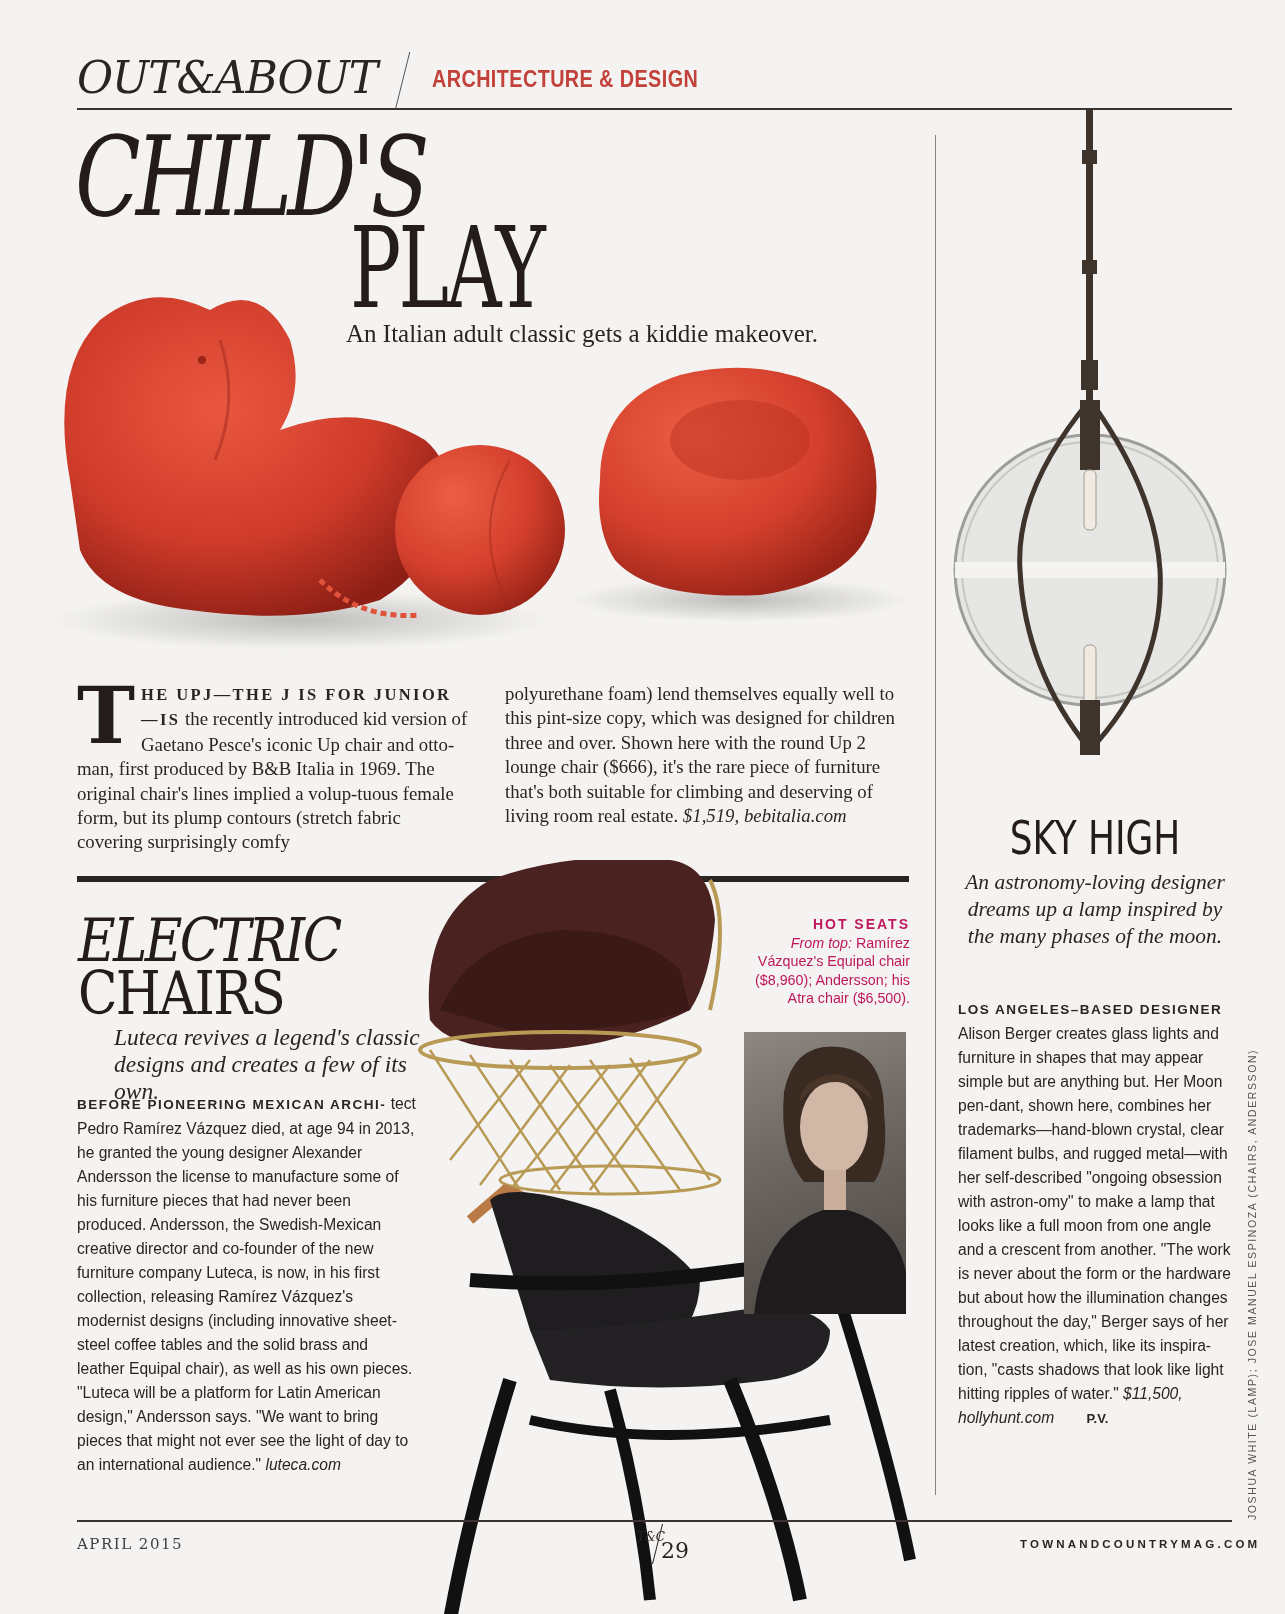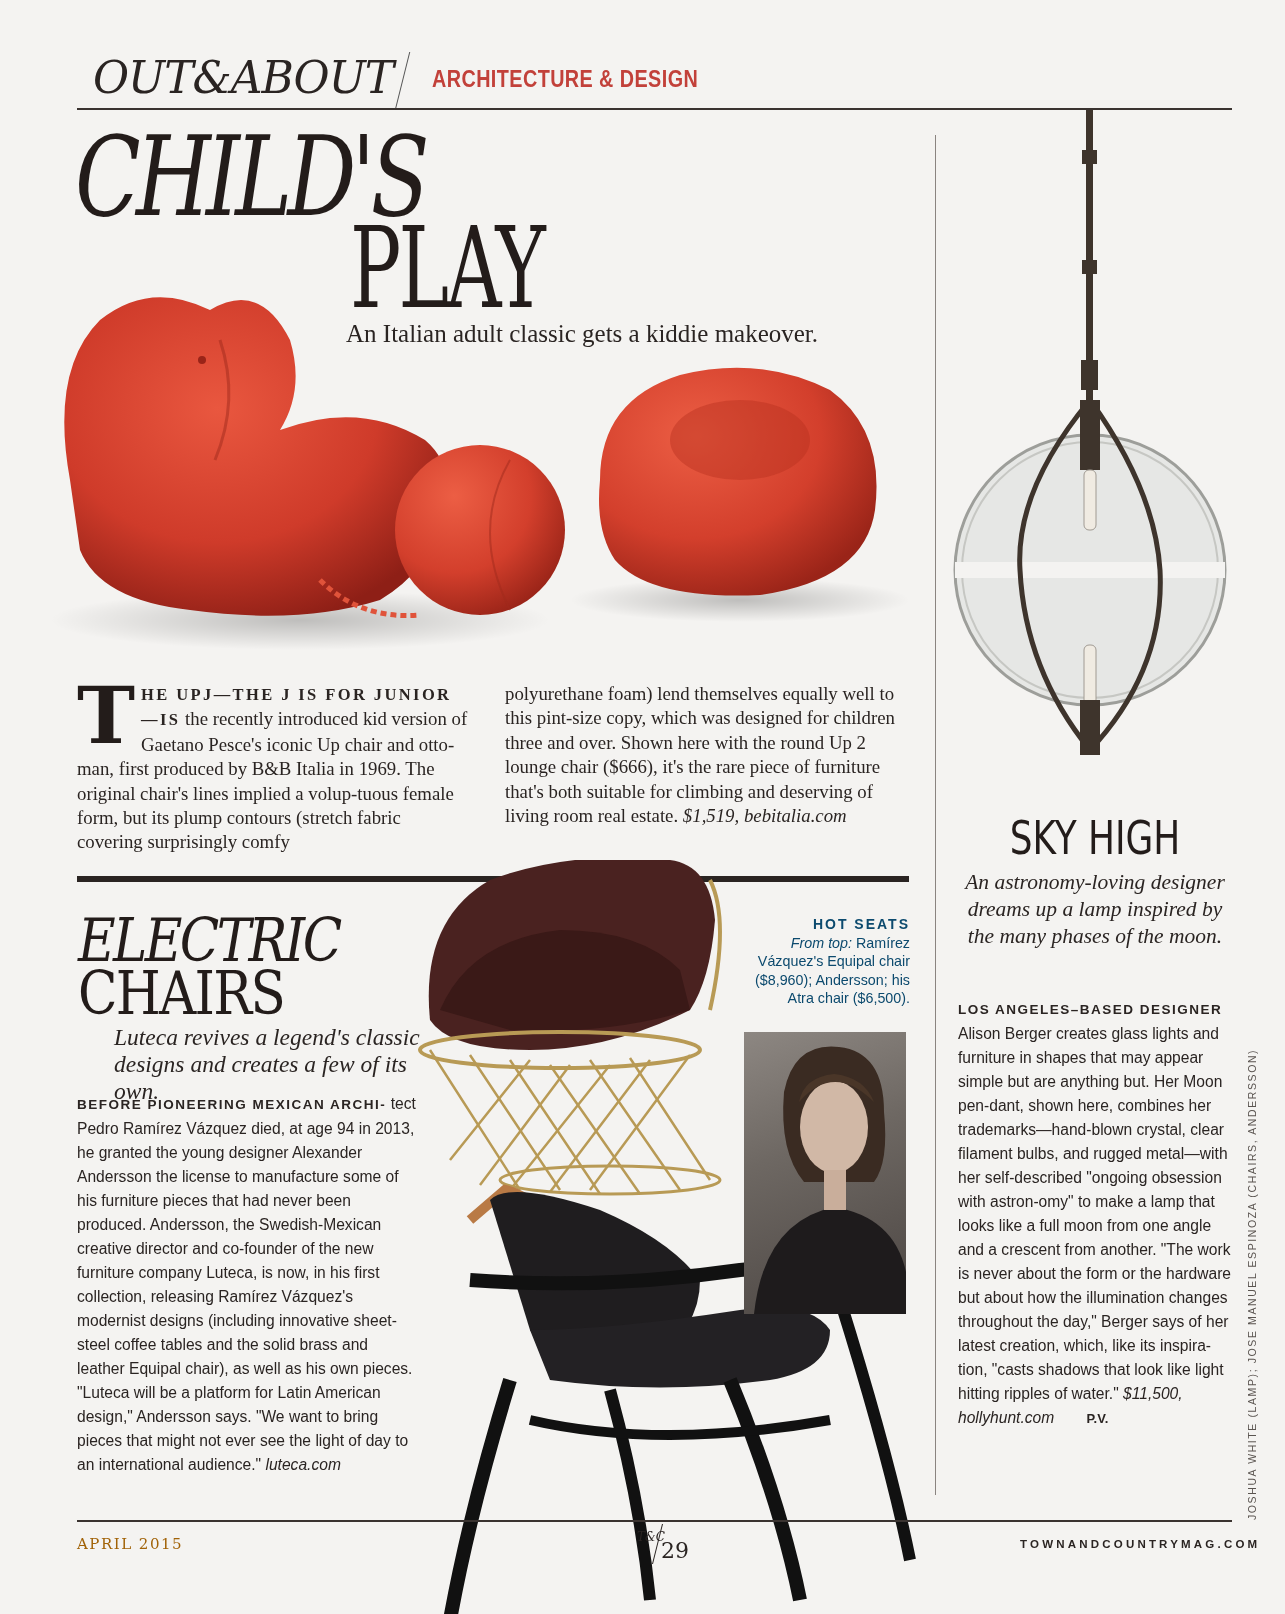--- a/index.html
+++ b/index.html
@@ -1,21 +1,21 @@
 <!DOCTYPE html>
 <html><head>
 <meta charset="utf-8">
 <style>
   * { box-sizing: border-box; margin: 0; padding: 0; }
   html, body { width: 1285px; height: 1614px; background: #f4f3f1; overflow: hidden; }
   body { position: relative; font-family: "Liberation Serif", serif; color: #2a2422; }
   .abs { position: absolute; }
 
   
-  .kicker-title { left: 77px; top: 52px; font-family: "DejaVu Serif", serif; font-style: italic; font-size: 44px; letter-spacing: -1px; color: #2a2422; margin-left: 16px; }
+  .kicker-title { left: 77px; top: 52px; font-family: "DejaVu Serif", serif; font-style: italic; font-size: 44px; letter-spacing: -1px; color: #2a2422; }
   .kicker-slash { left: 402px; top: 52px; width: 1px; height: 58px; background: #555; transform: skewX(-14deg); }
   .kicker-section { left: 432px; top: 66px; font-family: "Liberation Sans", sans-serif; font-weight: bold; font-size: 23px; letter-spacing: 0.5px; color: #c2413a; transform: scaleX(0.86); transform-origin: left; }
   .header-rule { left: 77px; top: 108px; width: 1155px; height: 1.5px; background: #3a3330; }
 
   .col-divider { left: 935px; top: 135px; width: 1px; height: 1360px; background: #8a8480; }
 
   
   .h-childs { left: 75px; top: 122px; font-family: "DejaVu Serif", serif; font-style: italic; font-size: 110px; letter-spacing: -6px; transform: scaleX(0.78); transform-origin: left; line-height: 1; color: #231c1a; }
   .h-play { left: 350px; top: 212px; font-family: "DejaVu Serif", serif; font-size: 112px; letter-spacing: -4px; transform: scaleX(0.68); transform-origin: left; line-height: 1; color: #231c1a; }
   .dek-childs { left: 346px; top: 320px; font-family: "Liberation Serif", serif; font-size: 25px; color: #2a2422; }
@@ -35,37 +35,37 @@
   
   .h-electric { left: 78px; top: 910px; font-family: "DejaVu Serif", serif; font-style: italic; font-size: 60px; letter-spacing: -3px; line-height: 1; transform: scaleX(0.86); transform-origin: left; color: #231c1a; }
   .h-chairs { left: 78px; top: 963px; font-family: "DejaVu Serif", serif; font-size: 60px; letter-spacing: -2px; line-height: 1; transform: scaleX(0.86); transform-origin: left; color: #231c1a; }
   .dek-electric { left: 78px; top: 1024px; width: 340px; font-family: "Liberation Serif", serif; font-style: italic; font-size: 23.5px; line-height: 27px; color: #2a2422; margin-left: 36px; }
   .body-sans { font-family: "Liberation Sans", sans-serif; font-size: 15.6px; line-height: 24px; color: #2a2422; }
   .col-ec { left: 77px; top: 1092px; width: 340px; }
   .lead-sans { font-weight: bold; letter-spacing: 1.5px; font-size: 13.5px; }
 
   .photo-chairs { left: 410px; top: 860px; width: 540px; height: 760px; }
 
-  .caption { left: 738px; top: 915px; width: 172px; text-align: right; font-family: "Liberation Sans", sans-serif; font-size: 14.3px; line-height: 18.5px; color: #0c4a6e; }
+  .caption { left: 738px; top: 915px; width: 172px; text-align: right; font-family: "Liberation Sans", sans-serif; font-size: 14.3px; line-height: 18.5px; color: #be185d; }
   .caption-title { font-weight: bold; letter-spacing: 2px; font-size: 14px; }
   .caption-ital { font-style: italic; }
 
   .photo-portrait { left: 744px; top: 1032px; width: 162px; height: 282px; background: linear-gradient(160deg,#8d8782 0%,#6e6863 40%,#4b4542 100%); overflow: hidden; }
 
   
   .photo-lamp { left: 945px; top: 110px; width: 290px; height: 700px; }
   .h-sky { left: 955px; top: 815px; width: 280px; text-align: center; font-family: "DejaVu Sans", sans-serif; font-size: 46px; letter-spacing: 0px; line-height: 1; transform: scaleX(0.78); color: #231c1a; }
   .dek-sky { left: 955px; top: 869px; width: 280px; text-align: center; font-family: "Liberation Serif", serif; font-style: italic; font-size: 21.5px; line-height: 27px; color: #2a2422; }
   .col-sky { left: 958px; top: 997px; width: 275px; }
 
   .photo-credit { left: 1246px; top: 1520px; transform: rotate(-90deg); transform-origin: left top; font-family: "Liberation Sans", sans-serif; font-size: 10.5px; letter-spacing: 1.6px; color: #5a5450; white-space: nowrap; }
 
   
   .footer-rule { left: 77px; top: 1520px; width: 1155px; height: 1.5px; background: #3a3330; }
-  .footer-date { left: 77px; top: 1535px; font-family: "DejaVu Serif", serif; font-size: 15px; letter-spacing: 1.5px; color: #a16207; }
+  .footer-date { left: 77px; top: 1535px; font-family: "DejaVu Serif", serif; font-size: 15px; letter-spacing: 1.5px; color: #404040; }
   .footer-folio { left: 637px; top: 1522px; font-family: "DejaVu Serif", serif; color: #2a2422; }
   .folio-brand { position: absolute; left: 0; top: 8px; font-size: 12px; font-style: italic; }
   .folio-slash { position: absolute; left: 20px; top: 2px; width: 1px; height: 40px; background: #2a2422; transform: skewX(-14deg); }
   .folio-num { position: absolute; left: 24px; top: 16px; font-size: 22px; }
   .footer-site { left: 1020px; top: 1538px; font-family: "Liberation Sans", sans-serif; font-weight: bold; font-size: 11.5px; letter-spacing: 3.2px; color: #2a2422; text-align: right; }
 </style>
 </head>
 <body>
 
 <div class="abs kicker-title">OUT&amp;ABOUT</div>

